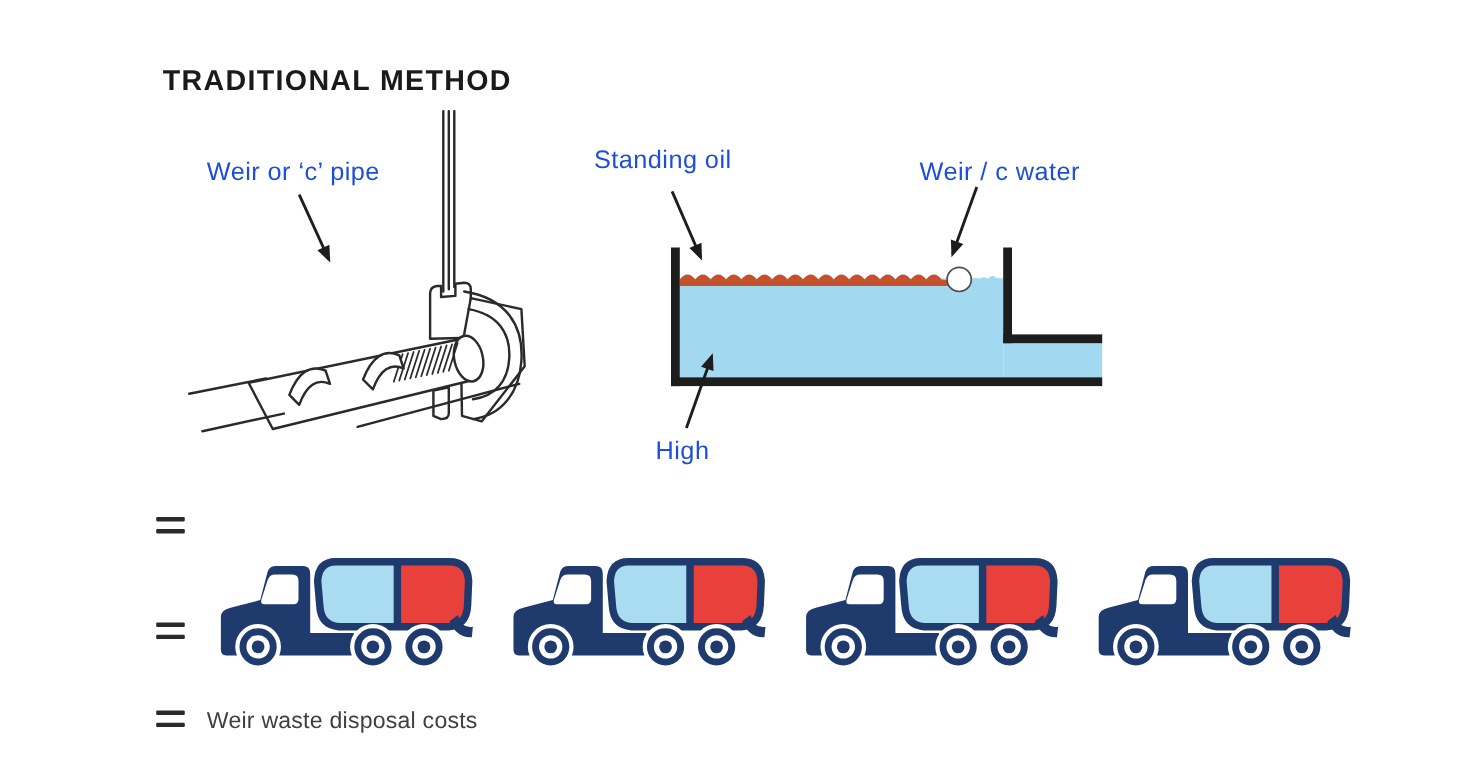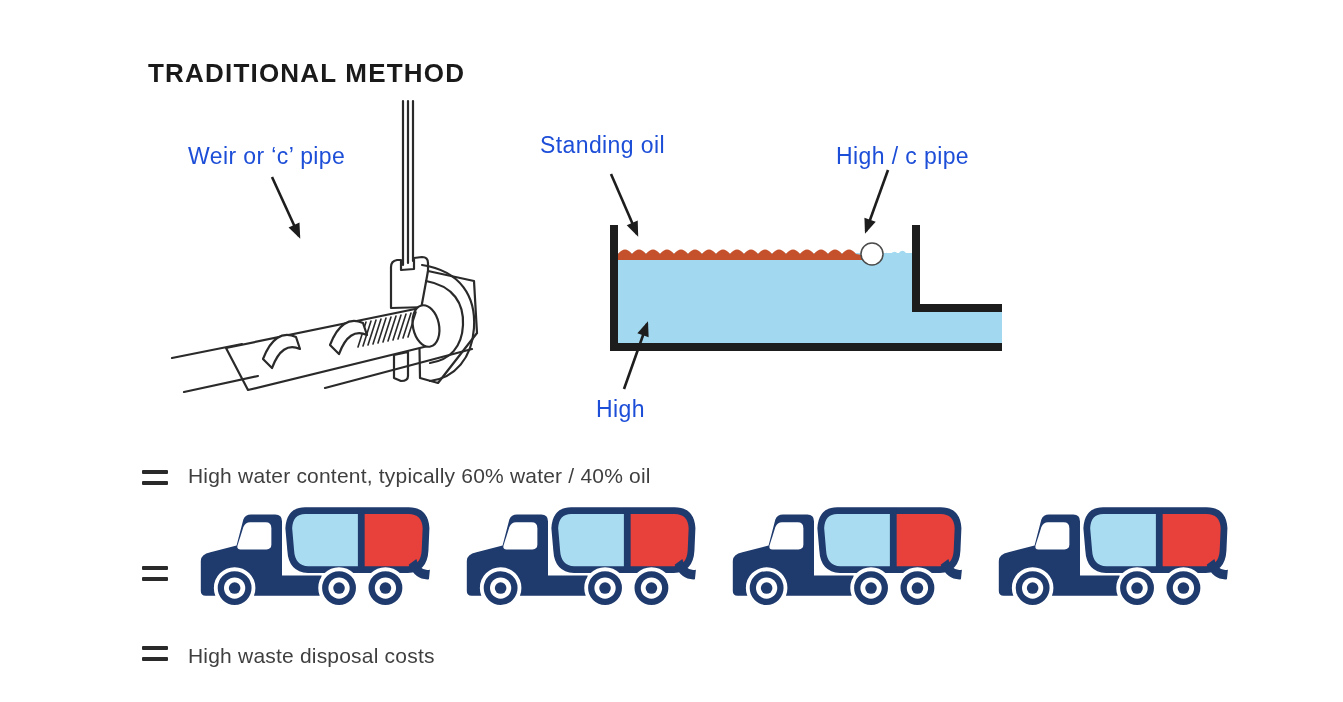--- a/index.html
+++ b/index.html
@@ -96,35 +96,34 @@
     <path class="f-oil" d="M18,45 L18,39 q7,-9 14,0 q7,-9 14,0 q7,-9 14,0 q7,-9 14,0 q7,-9 14,0 q7,-9 14,0 q7,-9 14,0 q7,-9 14,0 q7,-9 14,0 q7,-9 14,0 q7,-9 14,0 q7,-9 14,0 q7,-9 14,0 q7,-9 14,0 q7,-9 14,0 q7,-9 14,0 q7,-9 14,0 l6,1 l0,5 Z"></path>
     <circle cx="272" cy="39" r="11" fill="#ffffff" stroke="#4a4a4a" stroke-width="1.5"></circle>
     <rect x="10" y="10" width="8" height="126" class="f-wall"></rect>
     <rect x="10" y="128" width="392" height="8" class="f-wall"></rect>
     <rect x="312" y="10" width="8" height="87" class="f-wall"></rect>
     <rect x="312" y="89" width="90" height="8" class="f-wall"></rect>
   </svg>
 
   <div class="abs fig-label" style="left:188px;top:143px">Weir or ‘c’ pipe</div>
   <div class="abs fig-label" style="left:540px;top:132px">Standing oil</div>
-  <div class="abs fig-label" style="left:836px;top:143px">High / c pipe</div>
+  <div class="abs fig-label" style="left:836px;top:143px">Weir / c water</div>
   <div class="abs fig-label" style="left:596px;top:396px">High</div>
 
   <svg class="abs" style="left:0;top:0;pointer-events:none" width="1343" height="702" viewBox="0 0 1343 702">
     <path class="arrow-line" d="M272,177 L299,236" marker-end="url(#arrowHead)"></path>
     <path class="arrow-line" d="M611,174 L637,234" marker-end="url(#arrowHead)"></path>
     <path class="arrow-line" d="M888,170 L866,231" marker-end="url(#arrowHead)"></path>
     <path class="arrow-line" d="M624,389 L647,324" marker-end="url(#arrowHead)"></path>
   </svg>
 
   <div class="abs eq" style="left:142px;top:470px" aria-label="=">
     <span class="bar"></span>
     <span class="bar"></span>
   </div>
-  <div class="abs statement-text" style="left:188px;top:464px">High water content, typically 60% water / 40% oil</div>
 
   <div class="abs eq" style="left:142px;top:566px" aria-label="=">
     <span class="bar"></span>
     <span class="bar"></span>
   </div>
   <div class="abs trucks-row">
     <svg class="truck" viewBox="0 0 250 120">
       <use href="#truck-sym"></use>
     </svg>
   <svg class="truck" viewBox="0 0 250 120">
@@ -135,15 +134,15 @@
     </svg>
       <svg class="truck" viewBox="0 0 250 120">
       <use href="#truck-sym"></use>
     </svg>
     </div>
 
   <div class="abs eq" style="left:142px;top:646px" aria-label="=">
     <span class="bar"></span>
     <span class="bar"></span>
   </div>
-  <div class="abs statement-text" style="left:188px;top:644px">High waste disposal costs</div>
+  <div class="abs statement-text" style="left:188px;top:644px">Weir waste disposal costs</div>
 
 </div>
 
 </body></html>

